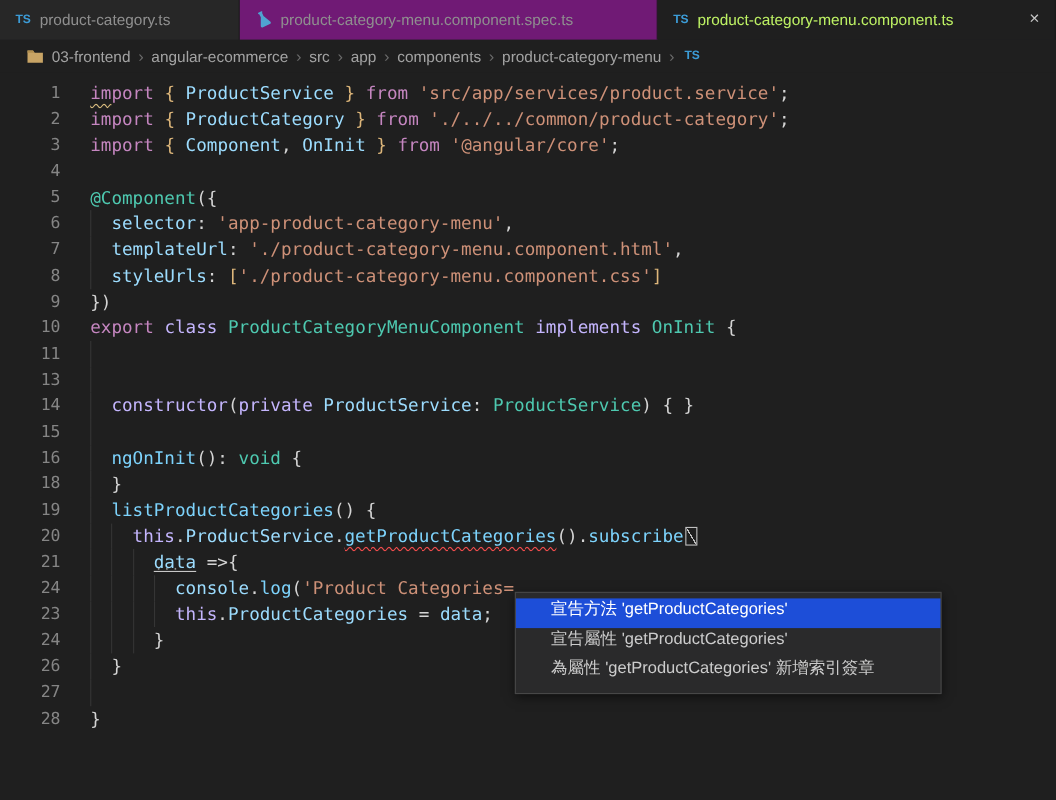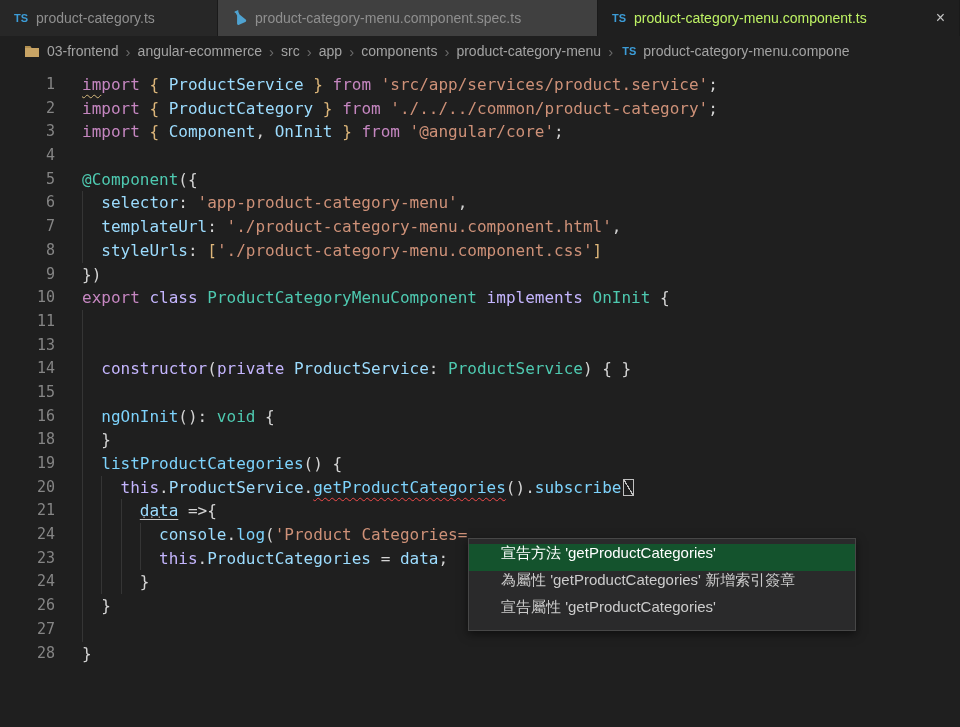--- a/index.html
+++ b/index.html
@@ -2,21 +2,21 @@
 <html><head>
 <meta charset="utf-8">
 <style>
   html,body{margin:0;padding:0}
   body{width:960px;height:727px;overflow:hidden;background:#1F1F1F;-webkit-font-smoothing:antialiased}
   
   .tabbar{height:36px;background:#252526;display:flex;align-items:stretch}
   .tab{display:flex;align-items:center;gap:8px;padding:0 14px;box-sizing:border-box;
        border-right:1px solid #1a1a1a;cursor:pointer;overflow:hidden}
   .tab:nth-child(1){width:218px;background:#272727}
-  .tab:nth-child(2){width:380px;background:#404040}
+  .tab:nth-child(2){width:380px;background:#701a75}
   .tab:nth-child(3){flex:1;background:#1F1F1F}
   .tab .lbl{font:14px "Liberation Sans",sans-serif;color:#8f8f8f;white-space:nowrap;overflow:hidden}
   .tab.active .lbl{color:#bef264}
   .tsicon{font:700 11px "Liberation Sans",sans-serif;flex:none}
   .close{margin-left:auto;padding-left:10px;font:16px "Liberation Sans",sans-serif;color:#c5c5c5}
   .flask{flex:none;display:inline-block}
   
   .crumbs{height:30px;display:flex;align-items:center;background:#1F1F1F;padding-left:24px;gap:7px;
           font:14px "Liberation Sans",sans-serif;color:#a3a3a3;white-space:nowrap;overflow:hidden}
   .crumbs .sep{color:#6b6b6b;font-size:15px;line-height:1}
@@ -39,21 +39,21 @@
   .dots::after{content:"···";position:absolute;left:1px;top:12px;font-size:11px;letter-spacing:1px;color:#9a9a9a;line-height:10px}
   .bx{display:inline-block;width:9px;height:15px;border:1px solid #c0c0c0;margin-left:2px;vertical-align:-3px;
       background:linear-gradient(to top right,transparent 46%,#c0c0c0 46%,#c0c0c0 54%,transparent 54%)}
   .mbox{outline:1px solid #707070;outline-offset:0;background:rgba(110,110,110,.12)}
   
   .qfmenu{position:absolute;left:468px;top:538px;width:388px;box-sizing:border-box;background:#2a2a2b;
           border:1px solid #474747;box-shadow:0 3px 9px rgba(0,0,0,.55);padding:5px 0;z-index:10}
   .qfmenu .mi{height:27px;line-height:27px;padding-left:32px;font:15px "Liberation Sans",sans-serif;
           color:#cccccc;white-space:nowrap;overflow:hidden;cursor:pointer}
 </style>
-<style>.kw{color:#C586C0}.kb{color:#c4b5fd}.ty{color:#4EC9B0}.vr{color:#9CDCFE}.fn{color:#7dd3fc}.st{color:#CE9178}.pn{color:#D4D4D4}.br{color:#DDB67A}.sqr{text-decoration-color:#F14C4C}.sqy{text-decoration-color:#D7BA7D}.tsicon{color:#3C9CD7}.ln{color:#858585}.qfmenu .mi.sel{background:#14532d;color:#FFFFFF}</style></head>
+<style>.kw{color:#C586C0}.kb{color:#c4b5fd}.ty{color:#4EC9B0}.vr{color:#9CDCFE}.fn{color:#7dd3fc}.st{color:#CE9178}.pn{color:#D4D4D4}.br{color:#DDB67A}.sqr{text-decoration-color:#F14C4C}.sqy{text-decoration-color:#D7BA7D}.tsicon{color:#3C9CD7}.ln{color:#858585}.qfmenu .mi.sel{background:#1d4ed8;color:#FFFFFF}</style></head>
 <body>
 
 <div class="tabbar" id="tabbar">
     <div class="tab">
       <span class="tsicon">TS</span>
       <span class="lbl">product-category.ts</span>
     </div>
     <div class="tab">
       <svg width="15" height="16" viewBox="0 0 15 16" class="flask">
         <g transform="rotate(-25 7 8)">
@@ -81,21 +81,20 @@
     <span class="sep">›</span>
     <span class="crumb">src</span>
     <span class="sep">›</span>
     <span class="crumb">app</span>
     <span class="sep">›</span>
     <span class="crumb">components</span>
     <span class="sep">›</span>
     <span class="crumb">product-category-menu</span>
     <span class="sep">›</span>
     <span class="tsicon">TS</span>
-    <span class="crumb">product-category-menu.compone</span>
   </div>
 
 <div class="editor" id="editor">
     <div class="line">
       <span class="ln">1</span>
       <span class="code"><span class="kw sqy">im</span><span class="kw">port</span><span class="pn"> </span><span class="br">{</span><span class="pn"> </span><span class="vr">ProductService</span><span class="pn"> </span><span class="br">}</span><span class="pn"> </span><span class="kw">from</span><span class="pn"> </span><span class="st">'src/app/services/product.service'</span><span class="pn">;</span></span>
     </div>
     <div class="line">
       <span class="ln">2</span>
       <span class="code"><span class="kw">import</span><span class="pn"> </span><span class="br">{</span><span class="pn"> </span><span class="vr">ProductCategory</span><span class="pn"> </span><span class="br">}</span><span class="pn"> </span><span class="kw">from</span><span class="pn"> </span><span class="st">'./../../common/product-category'</span><span class="pn">;</span></span>
@@ -189,15 +188,15 @@
       <span class="code"><i class="guide" style="left: 27px;"></i></span>
     </div>
     <div class="line">
       <span class="ln">28</span>
       <span class="code"><span class="pn">}</span></span>
     </div>
   </div>
 
 <div class="qfmenu" id="qfmenu">
     <div class="mi sel">宣告方法 'getProductCategories'</div>
+    <div class="mi">宣告屬性 'getProductCategories'</div>
     <div class="mi">為屬性 'getProductCategories' 新增索引簽章</div>
-    <div class="mi">宣告屬性 'getProductCategories'</div>
   </div>
 
 </body></html>

